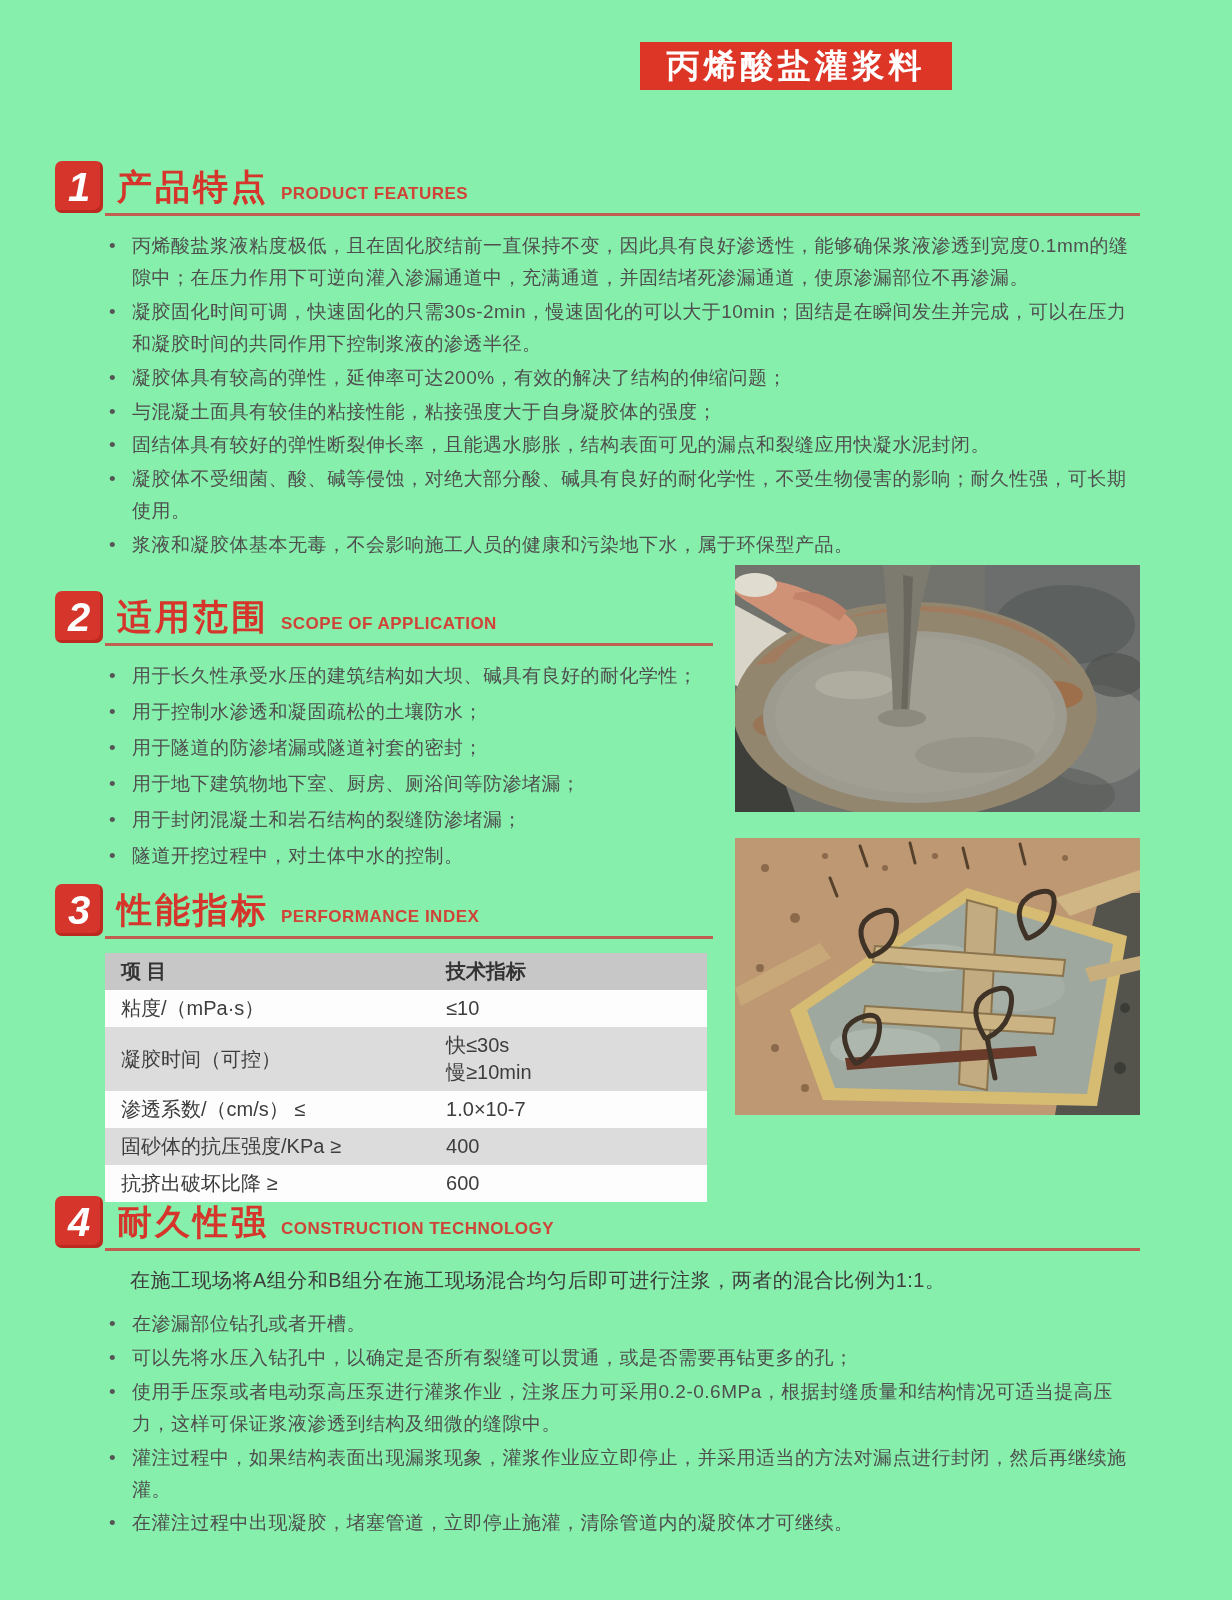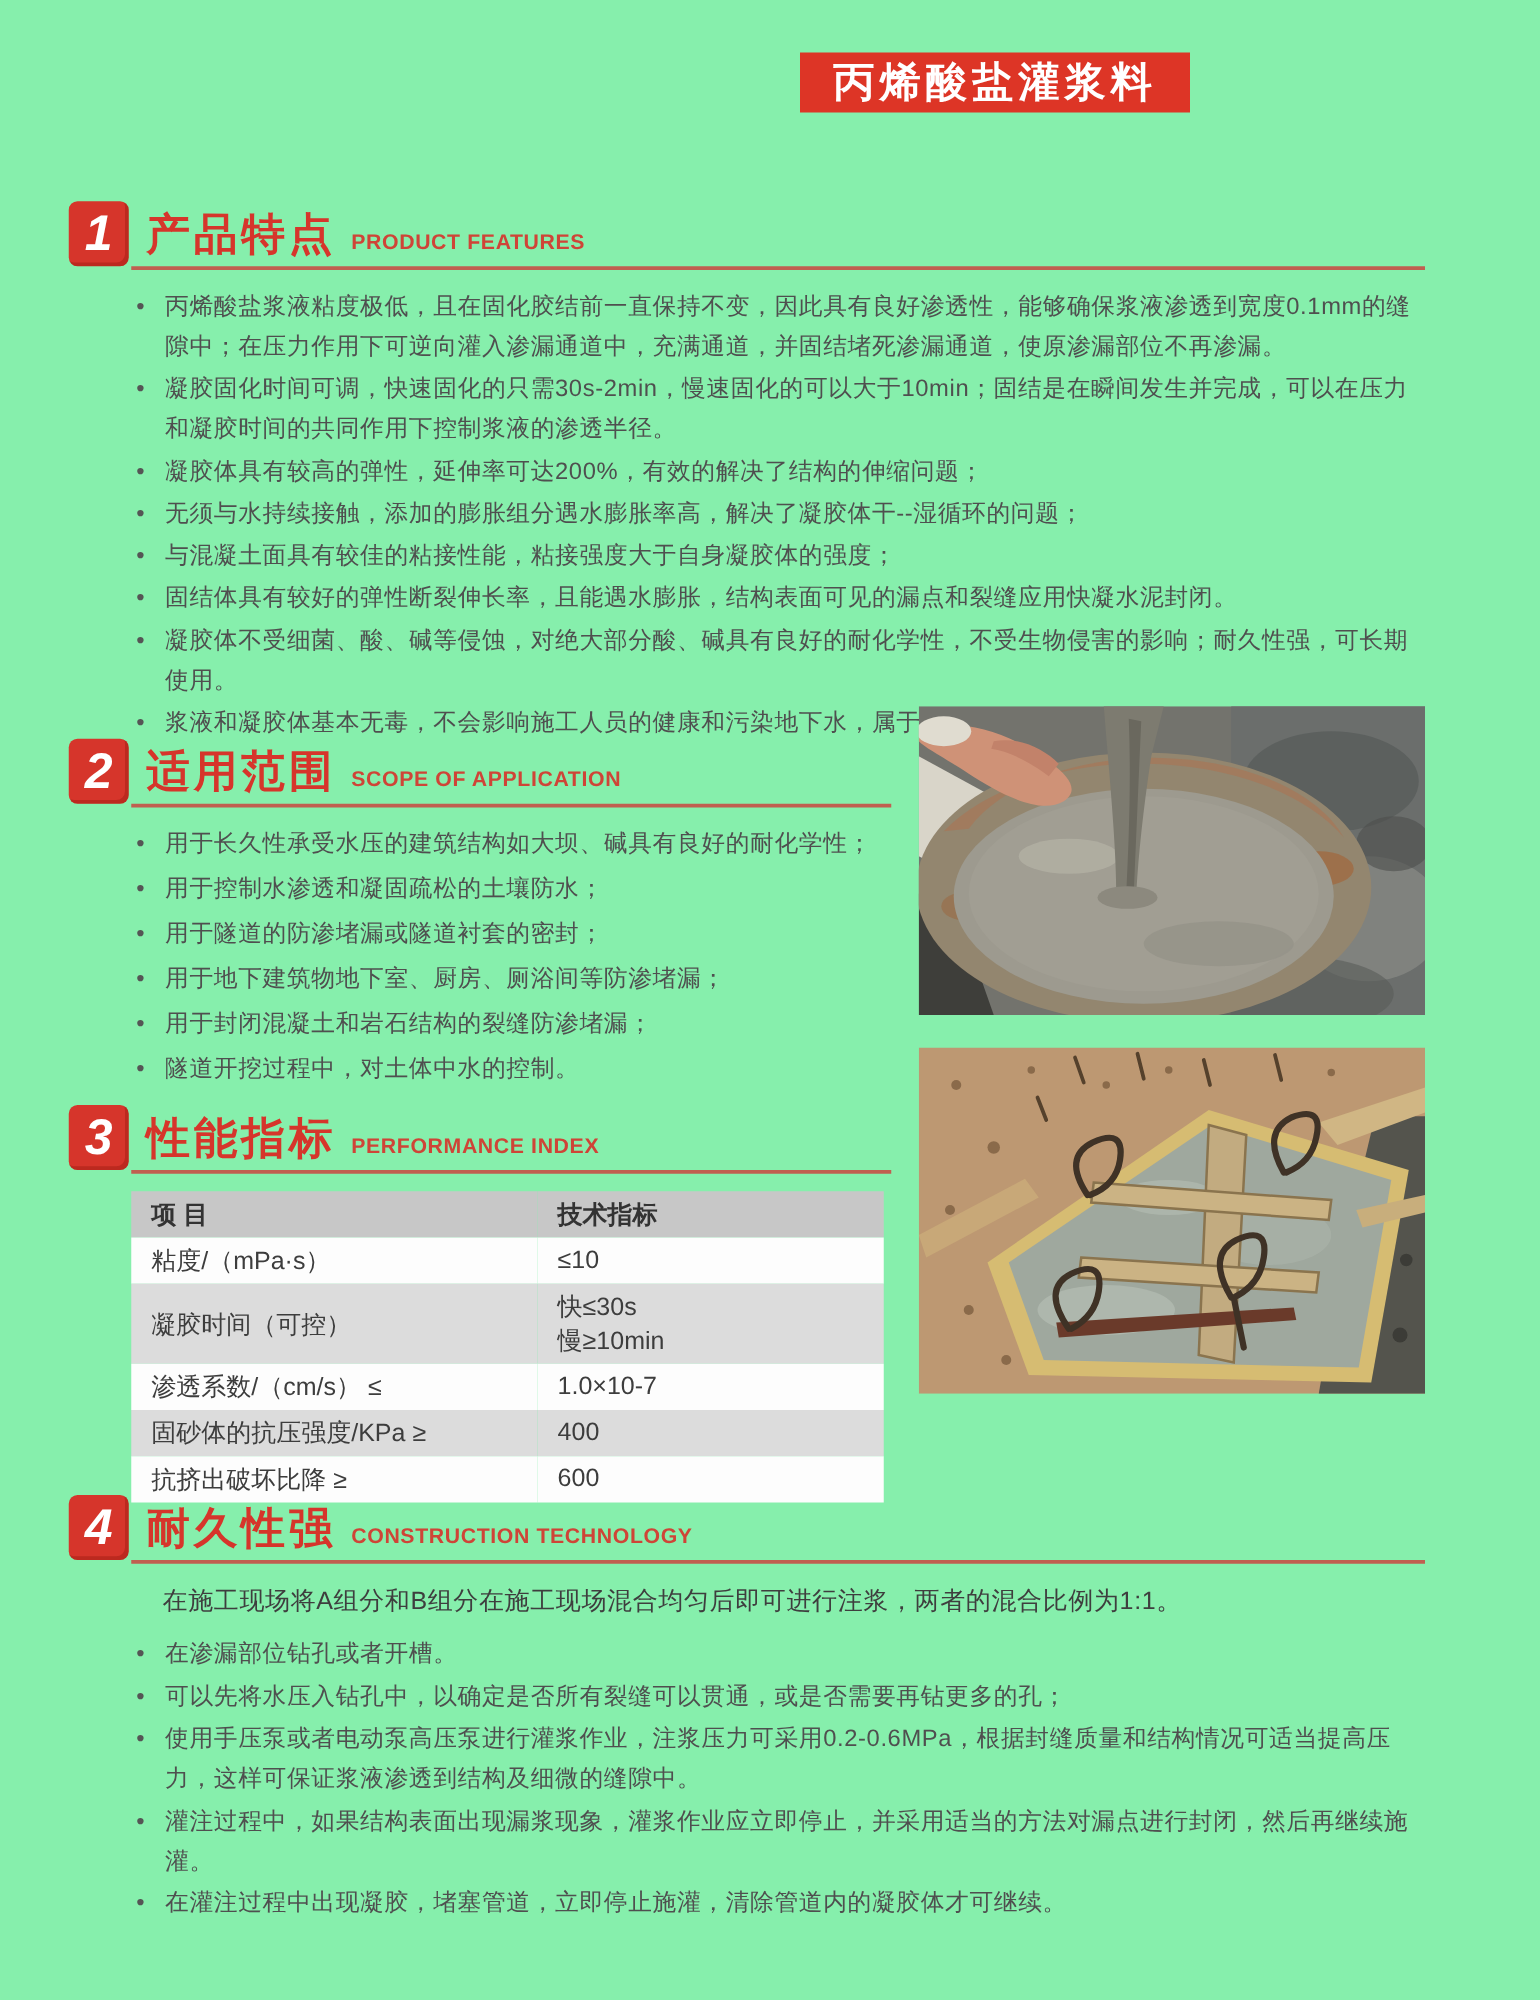--- a/index.html
+++ b/index.html
@@ -61,21 +61,20 @@
       <div class="sec-titles">
         <span class="sec-title-cn">产品特点</span>
         <span class="sec-title-en">PRODUCT FEATURES</span>
       </div>
     </div>
     <div class="sec-underline u-long"></div>
     <ul class="bullets">
       <li>丙烯酸盐浆液粘度极低，且在固化胶结前一直保持不变，因此具有良好渗透性，能够确保浆液渗透到宽度0.1mm的缝隙中；在压力作用下可逆向灌入渗漏通道中，充满通道，并固结堵死渗漏通道，使原渗漏部位不再渗漏。</li>
       <li>凝胶固化时间可调，快速固化的只需30s-2min，慢速固化的可以大于10min；固结是在瞬间发生并完成，可以在压力和凝胶时间的共同作用下控制浆液的渗透半径。</li>
       <li>凝胶体具有较高的弹性，延伸率可达200%，有效的解决了结构的伸缩问题；</li>
-      <li>无须与水持续接触，添加的膨胀组分遇水膨胀率高，解决了凝胶体干--湿循环的问题；</li>
       <li>与混凝土面具有较佳的粘接性能，粘接强度大于自身凝胶体的强度；</li>
       <li>固结体具有较好的弹性断裂伸长率，且能遇水膨胀，结构表面可见的漏点和裂缝应用快凝水泥封闭。</li>
       <li>凝胶体不受细菌、酸、碱等侵蚀，对绝大部分酸、碱具有良好的耐化学性，不受生物侵害的影响；耐久性强，可长期使用。</li>
       <li>浆液和凝胶体基本无毒，不会影响施工人员的健康和污染地下水，属于环保型产品。</li>
     </ul>
   </div>
 
   <div class="section narrow" style="top:550px;width:665px;">
     <div class="sec-head">
       <div class="sec-num">2</div>

